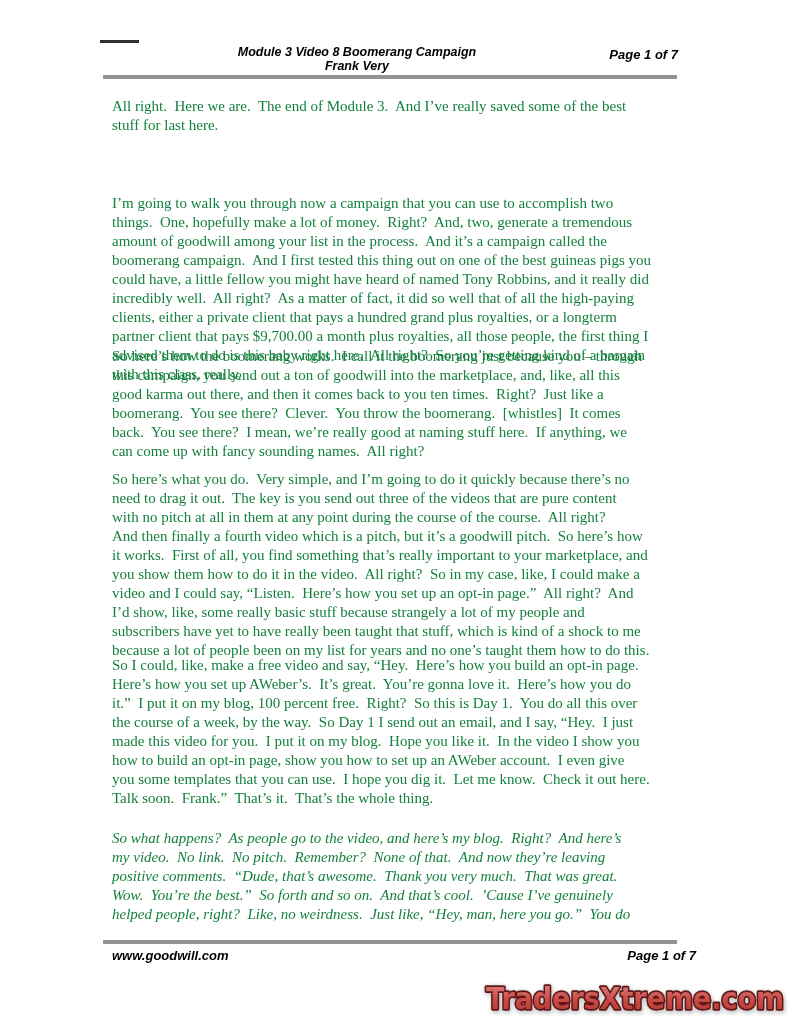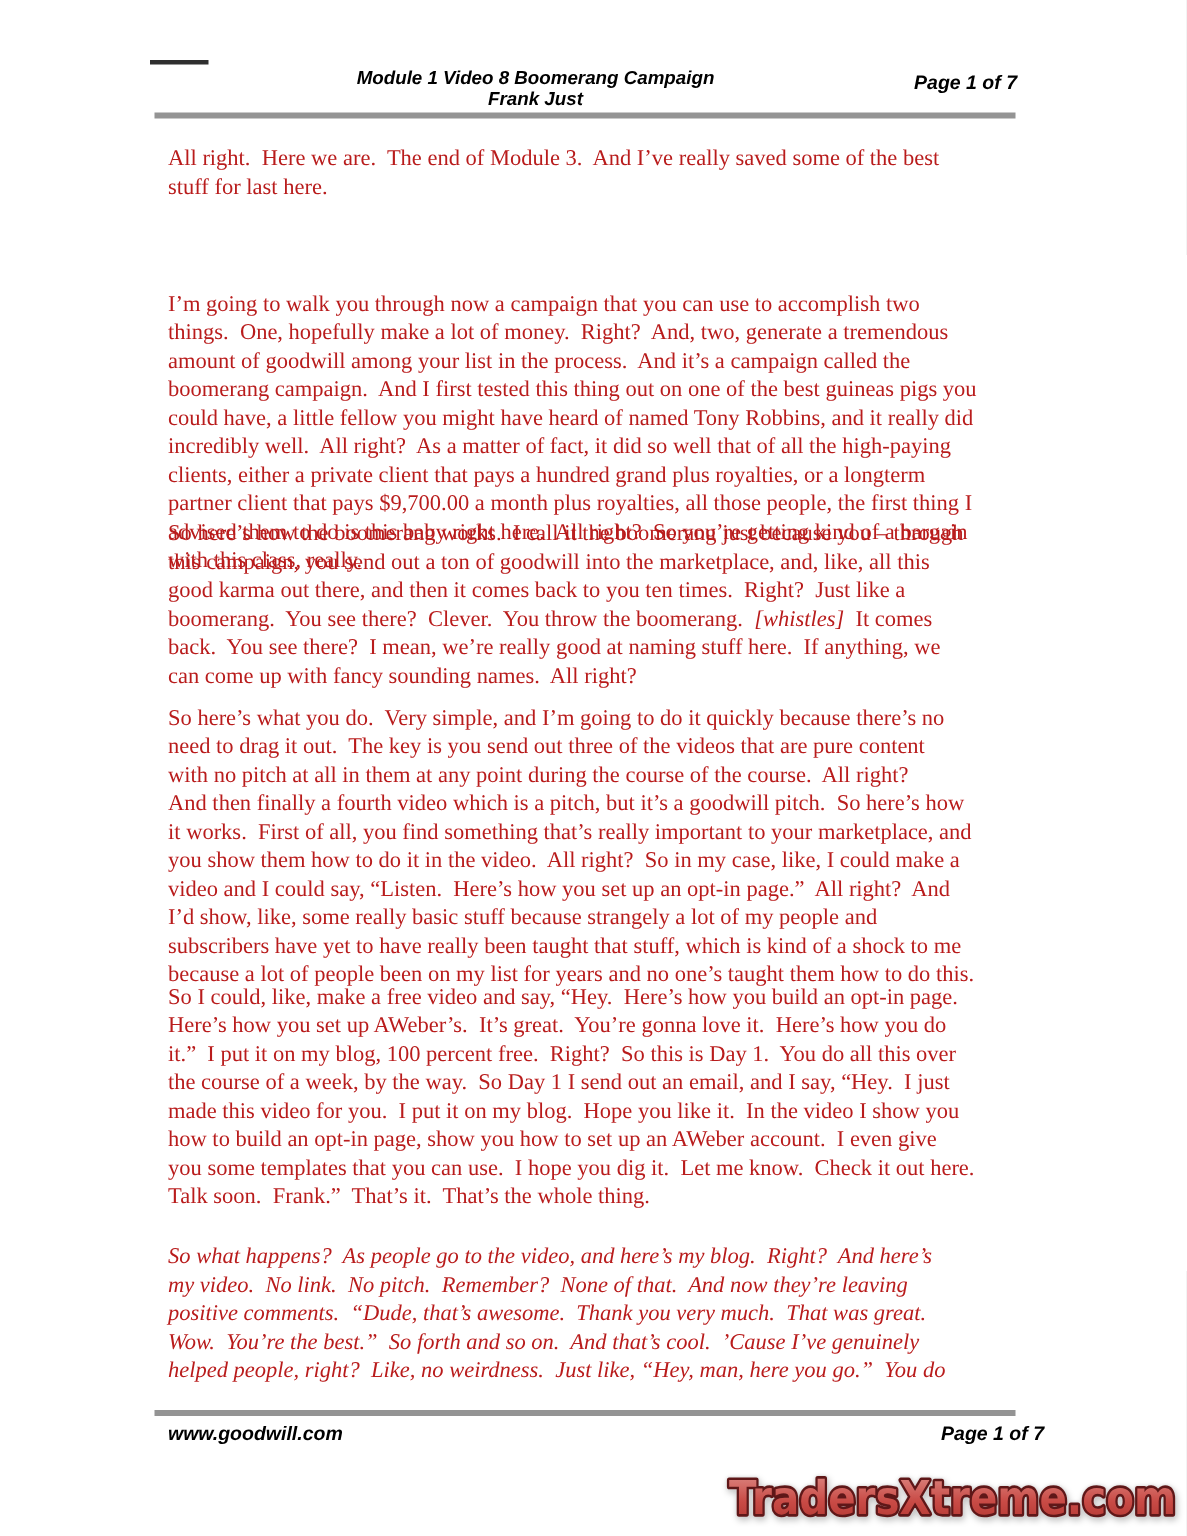--- a/index.html
+++ b/index.html
@@ -21,24 +21,24 @@
     position:absolute;left:593px;top:47px;width:85px;text-align:right;
     font-family:"Liberation Sans",sans-serif;font-weight:bold;font-style:italic;
     font-size:13px;color:#000;
   }
   .rule{position:absolute;left:103px;width:574px;height:4px;background:var(--rule-gray,#949494);}
   .rule-top{top:75px;}
   .rule-bottom{top:940px;}
   
   .para{
     position:absolute;left:112px;width:600px;margin:0;
-    font-size:15px;line-height:19px;white-space:pre;color:#b91c1c;
+    font-size:15px;line-height:19px;white-space:pre;color:#15803d;
   }
   .p1{top:97px;} .p2{top:150px;margin-top:44px;} .p3{top:347px;} .p4{top:470px;} .p5{top:656px;} .p6{top:829px;font-style:italic;}
-  .it{font-style:italic;}
+  .it{}
   
   .watermark{position:absolute;left:244px;top:485px;width:322px;height:55px;}
   .watermark svg{filter:drop-shadow(2px 3px 2px rgba(90,90,90,.7));}
   
   .footer-site{
     position:absolute;left:112px;top:948px;
     font-family:"Liberation Sans",sans-serif;font-weight:bold;font-style:italic;
     font-size:13px;color:#000;
   }
   .footer-page{
@@ -51,22 +51,22 @@
 </style>
 </head>
 <body>
 
 <div class="page">
 
   <div class="scan-artifact"></div>
 
 
   <div class="header-center">
-    <div>Module 1 Video 8 Boomerang Campaign</div>
-    <div>Frank Just</div>
+    <div>Module 3 Video 8 Boomerang Campaign</div>
+    <div>Frank Very</div>
   </div>
   <div class="header-page">Page 1 of 7</div>
 
   <div class="rule rule-top"></div>
 
   <p class="para p1">All right.  Here we are.  The end of Module 3.  And I’ve really saved some of the best
 stuff for last here.</p>
   <p class="para p2">I’m going to walk you through now a campaign that you can use to accomplish two
 things.  One, hopefully make a lot of money.  Right?  And, two, generate a tremendous
 amount of goodwill among your list in the process.  And it’s a campaign called the

